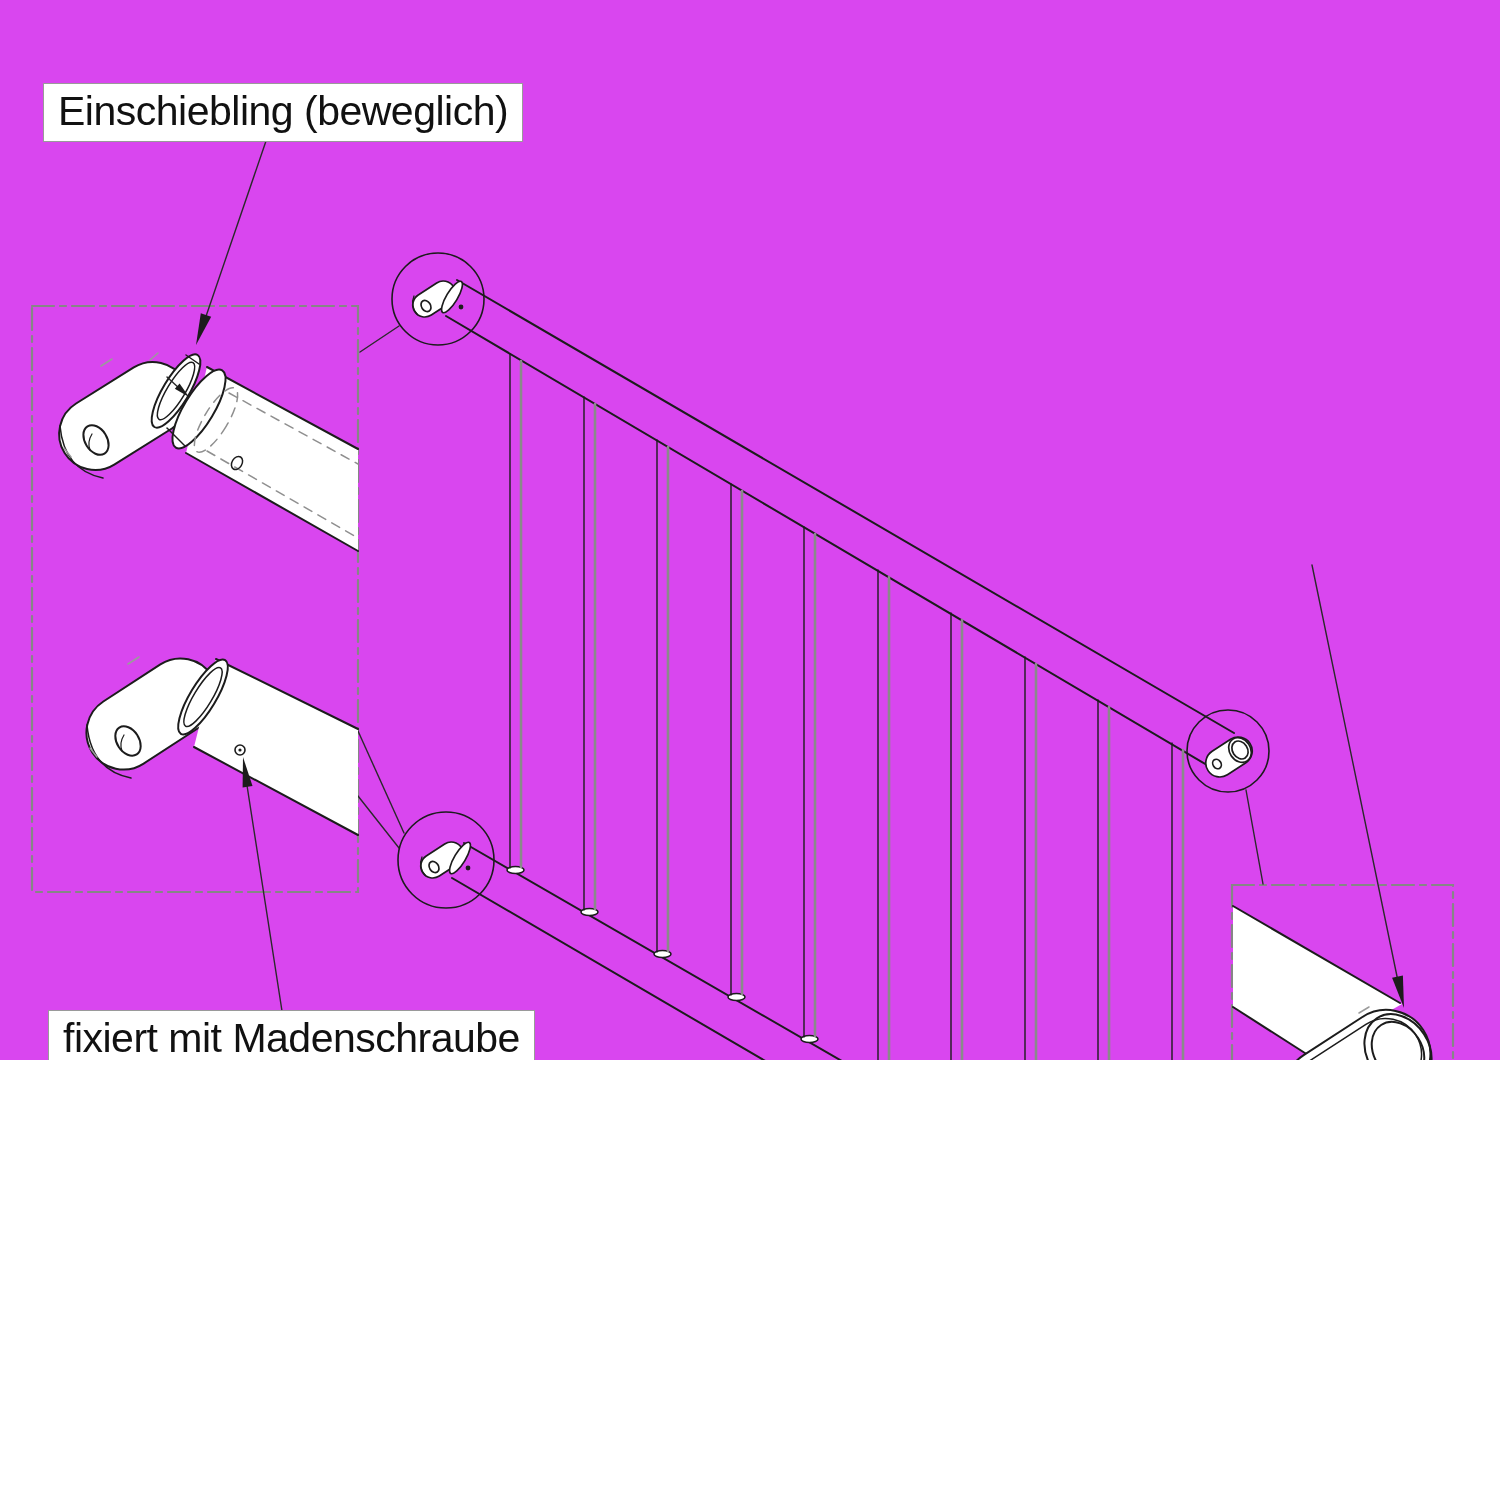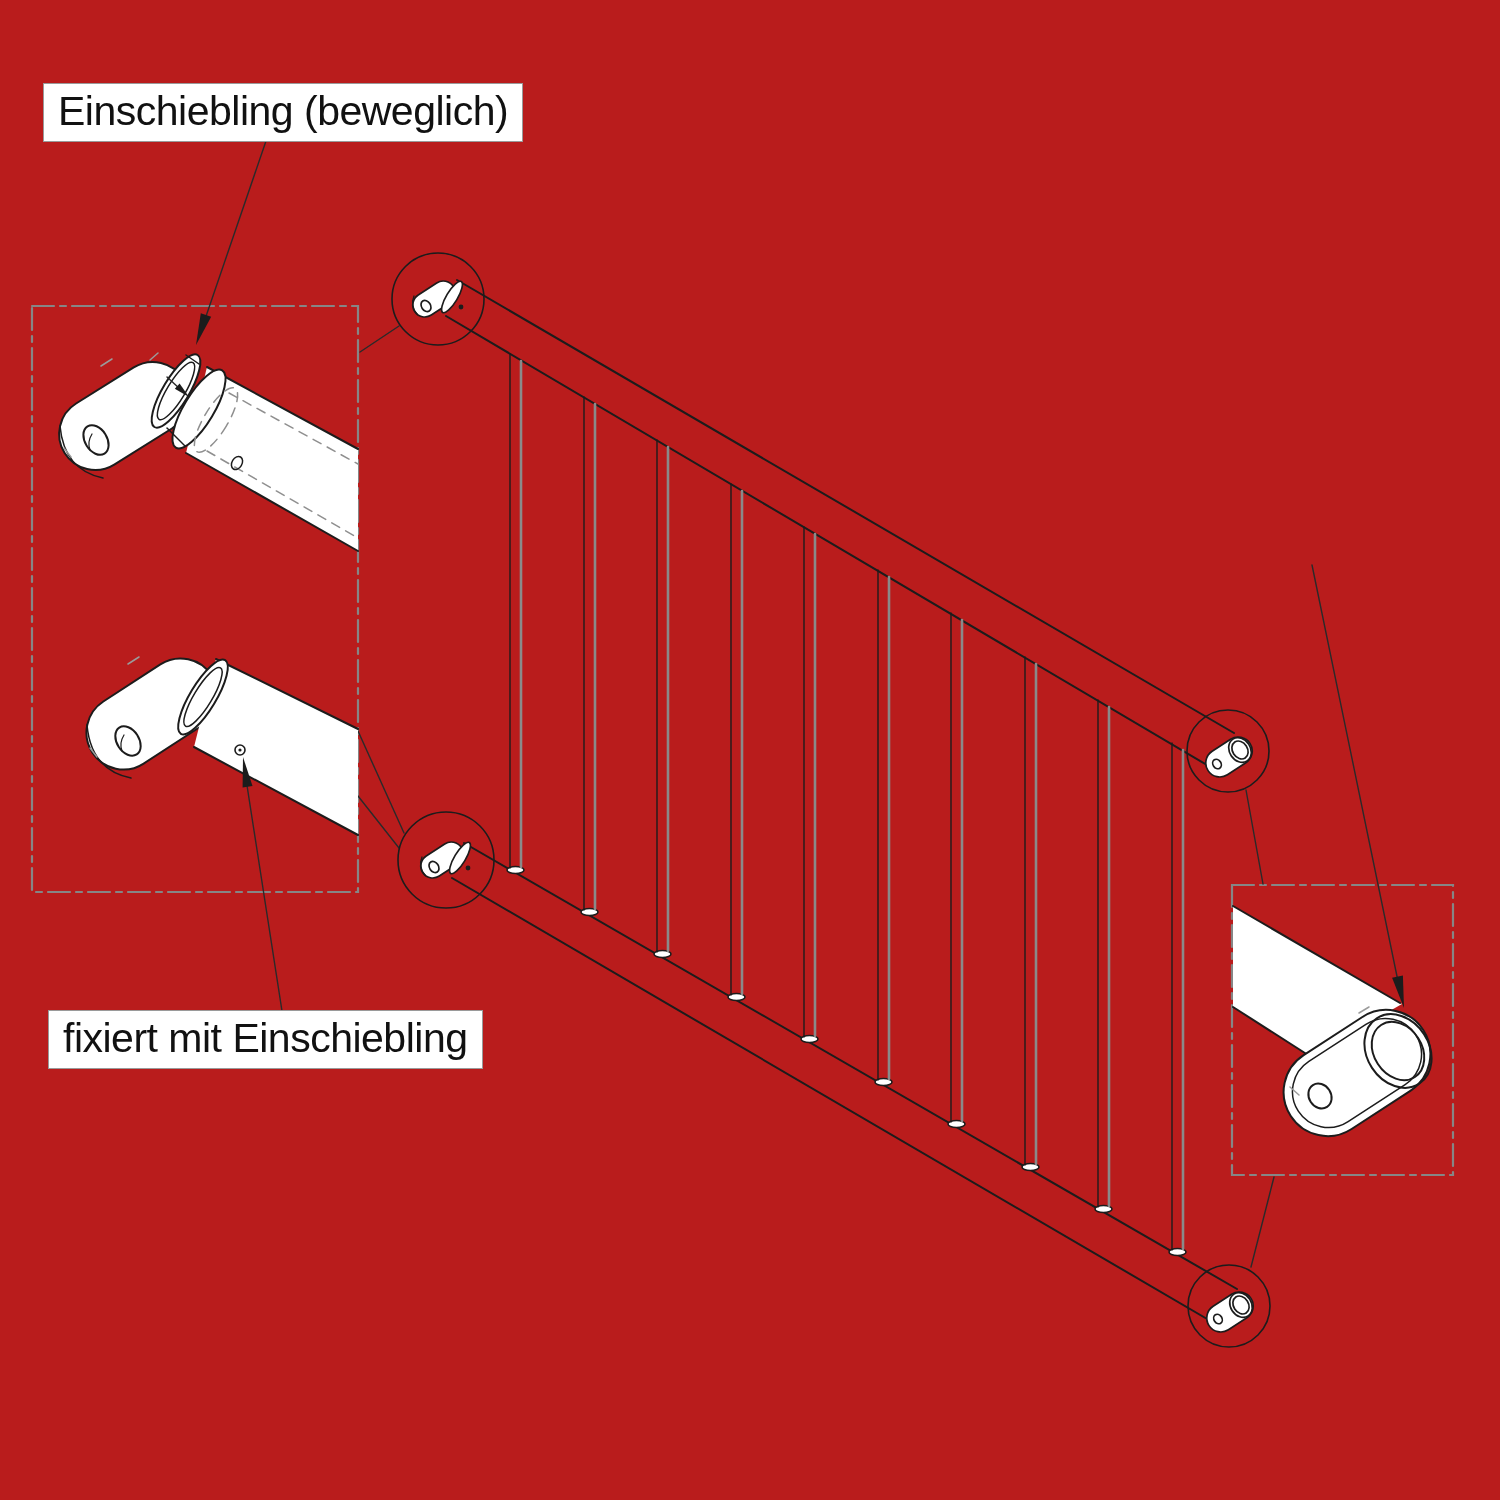--- a/index.html
+++ b/index.html
@@ -1,16 +1,16 @@
 <!DOCTYPE html>
 <html><head>
 <meta charset="utf-8">
 <style>
   html,body{margin:0;padding:0;background:#ffffff;}
-  #canvas{position:relative;width:1500px;height:1500px;background:#b91c1c;overflow:hidden;
+  #canvas{position:relative;width:1500px;height:1060px;background:#d946ef;overflow:hidden;
           font-family:"Liberation Sans", sans-serif;}
   #drawing{position:absolute;left:0;top:0;}
   .callout{position:absolute;background:#ffffff;border:1.5px solid #9a9a9a;
            color:#111;font-size:41px;line-height:1.18;padding:3px 14px 6px 14px;
            white-space:nowrap;letter-spacing:-0.5px;}
   .lbl-einschiebling{left:43px;top:83px;}
   .lbl-fest{left:1158px;top:503px;}
   .lbl-fixiert{left:48px;top:1010px;}
 </style>
 </head>
@@ -190,14 +190,14 @@
       <line x1="282" y1="1011" x2="246" y2="779" stroke="#2a2a2a" stroke-width="1.4"></line>
       <polygon points="243,757 252.5,785.9 242.6,787.4" fill="#1c1c1c"></polygon>
     </g>
     <g>
       <line x1="1312" y1="565" x2="1399" y2="986" stroke="#2a2a2a" stroke-width="1.4"></line>
       <polygon points="1404,1008 1392.1,977.8 1402.9,975.6" fill="#1c1c1c"></polygon>
     </g>
   </svg>
 
   <div class="callout lbl-einschiebling">Einschiebling (beweglich)</div>
-  <div class="callout lbl-fixiert">fixiert mit Einschiebling</div>
+  <div class="callout lbl-fixiert">fixiert mit Madenschraube</div>
 </div>
 
 </body></html>

